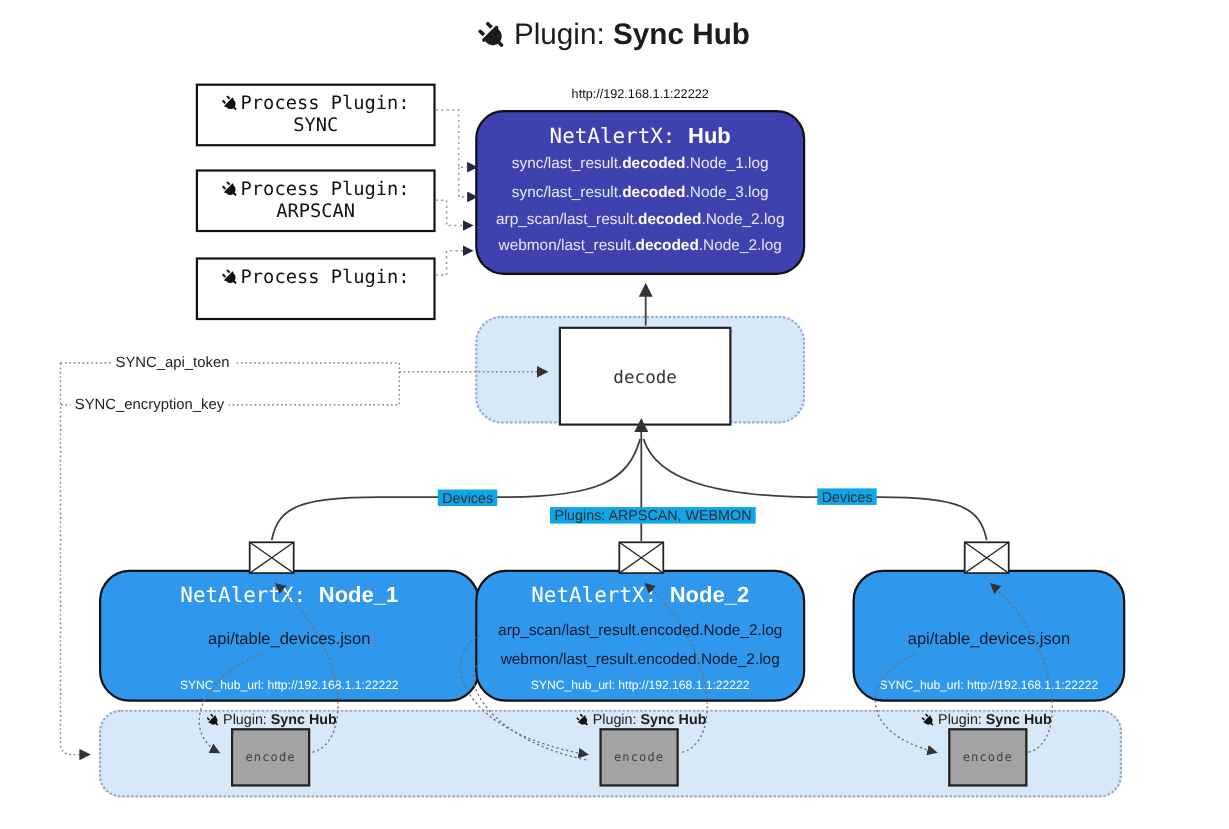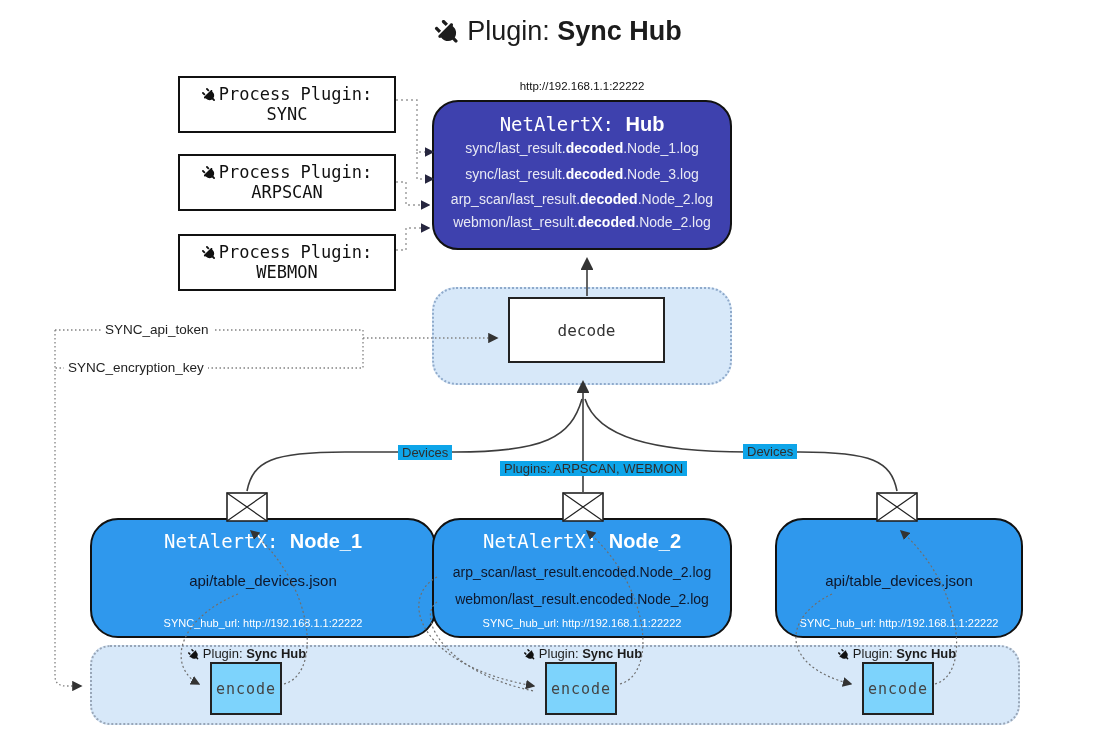--- a/index.html
+++ b/index.html
@@ -25,21 +25,21 @@
   .hub{position:absolute;left:432px;top:100px;width:300px;height:150px;background:#3E41AE;
        border:2px solid #111;border-radius:26px;box-sizing:border-box;z-index:2;}
   .hub-title{margin-top:11px;text-align:center;color:#fff;font-size:19px;white-space:nowrap;}
   .hub-title b{font-family:"Liberation Sans",sans-serif;font-size:20px;}
   .hub-line{text-align:center;font-size:14px;color:#e8e9f4;line-height:25.5px;white-space:nowrap;}
   .hub-line b{color:#fff;}
 
   
   .panel{position:absolute;background:#D7E8F9;border:2px dotted #8FAACB;box-sizing:border-box;z-index:1;}
   .decode-panel{left:432px;top:287px;width:300px;height:98px;border-radius:24px;}
-  .decode-box{position:absolute;left:508px;top:297px;width:157px;height:66px;background:#fff;
+  .decode-box{position:absolute;left:508px;top:297px;width:157px;height:90px;background:#fff;
               border:2px solid #222;box-sizing:border-box;z-index:2;display:flex;align-items:center;
               justify-content:center;font-size:16px;color:#333;}
 
   
   .cfg{position:absolute;background:#fff;padding:0 4px;font-size:13.5px;color:#222;z-index:11;white-space:nowrap;}
 
   
   .edge-lbl{position:absolute;background:#0ea5e9;padding:0 4px;font-size:13px;color:#2e2e2e;z-index:11;white-space:nowrap;}
 
   
@@ -48,23 +48,23 @@
   .node-title{margin-top:10px;text-align:center;color:#fff;font-size:19px;white-space:nowrap;}
   .node-title b{font-family:"Liberation Sans",sans-serif;font-size:20px;}
   .node-file{position:absolute;width:100%;text-align:center;color:#0f172a;font-size:15px;white-space:nowrap;}
   .node-file.small{font-size:14px;}
   .node-url{position:absolute;bottom:7px;width:100%;text-align:center;color:#fff;font-size:11px;white-space:nowrap;}
 
   
   .strip{left:90px;top:645px;width:930px;height:80px;border-radius:20px;border-color:#98A6B8;}
   .enc-lbl{position:absolute;top:646px;font-size:13px;color:#1c1c1c;z-index:3;white-space:nowrap;text-align:center;}
   .enc-lbl .plug{margin-right:3px;}
-  .enc-box{position:absolute;top:662px;width:72px;height:53px;background:#7dd3fc;border:2px solid #222;
+  .enc-box{position:absolute;top:662px;width:72px;height:53px;background:#a3a3a3;border:2px solid #222;
            box-sizing:border-box;z-index:3;display:flex;align-items:center;justify-content:center;
-           font-size:15px;letter-spacing:1px;color:#444;}
+           font-size:11px;letter-spacing:1px;color:#444;}
 
   
   .overlay{position:absolute;left:0;top:0;width:1117px;height:754px;z-index:10;pointer-events:none;}
 </style>
 </head>
 <body>
 
 <div class="canvas">
 
   <div class="title">
@@ -84,21 +84,20 @@
   <div class="pp-box mono" style="top:154px">
     <div class="l1"><svg class="plug" width="15" height="15" viewBox="0 0 384 512">
           <path fill="#111" d="M96 0C78.3 0 64 14.3 64 32v96h64V32c0-17.7-14.3-32-32-32zM288 0c-17.7 0-32 14.3-32 32v96h64V32c0-17.7-14.3-32-32-32zM32 160c-17.7 0-32 14.3-32 32s14.3 32 32 32v32c0 77.4 55 142 128 156.8V480c0 17.7 14.3 32 32 32s32-14.3 32-32V412.8C297 398 352 333.4 352 256V224c17.7 0 32-14.3 32-32s-14.3-32-32-32H32z"></path>
         </svg><span>Process Plugin:</span></div>
     <div>ARPSCAN</div>
   </div>
   <div class="pp-box mono" style="top:234px">
     <div class="l1"><svg class="plug" width="15" height="15" viewBox="0 0 384 512">
           <path fill="#111" d="M96 0C78.3 0 64 14.3 64 32v96h64V32c0-17.7-14.3-32-32-32zM288 0c-17.7 0-32 14.3-32 32v96h64V32c0-17.7-14.3-32-32-32zM32 160c-17.7 0-32 14.3-32 32s14.3 32 32 32v32c0 77.4 55 142 128 156.8V480c0 17.7 14.3 32 32 32s32-14.3 32-32V412.8C297 398 352 333.4 352 256V224c17.7 0 32-14.3 32-32s-14.3-32-32-32H32z"></path>
         </svg><span>Process Plugin:</span></div>
-    <div>WEBMON</div>
   </div>
 
   <div class="hub">
     <div class="hub-title mono"><span>NetAlertX: </span><b>Hub</b></div>
     <div class="hub-line"><span>sync/last_result.</span><b>decoded</b><span>.Node_1.log</span></div>
     <div class="hub-line"><span>sync/last_result.</span><b>decoded</b><span>.Node_3.log</span></div>
     <div class="hub-line" style="line-height:25px;"><span>arp_scan/last_result.</span><b>decoded</b><span>.Node_2.log</span></div>
     <div class="hub-line" style="line-height:21px;"><span>webmon/last_result.</span><b>decoded</b><span>.Node_2.log</span></div>
   </div>
 

